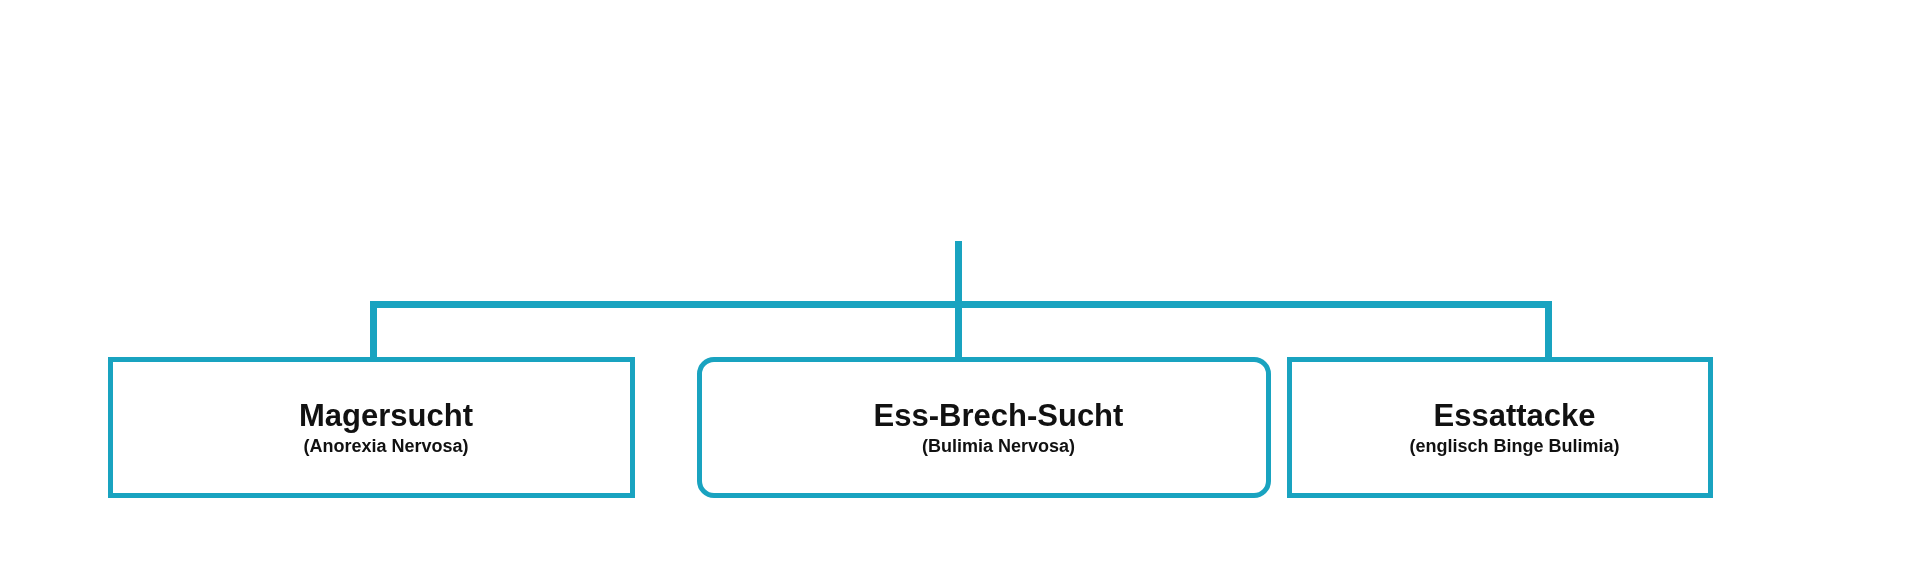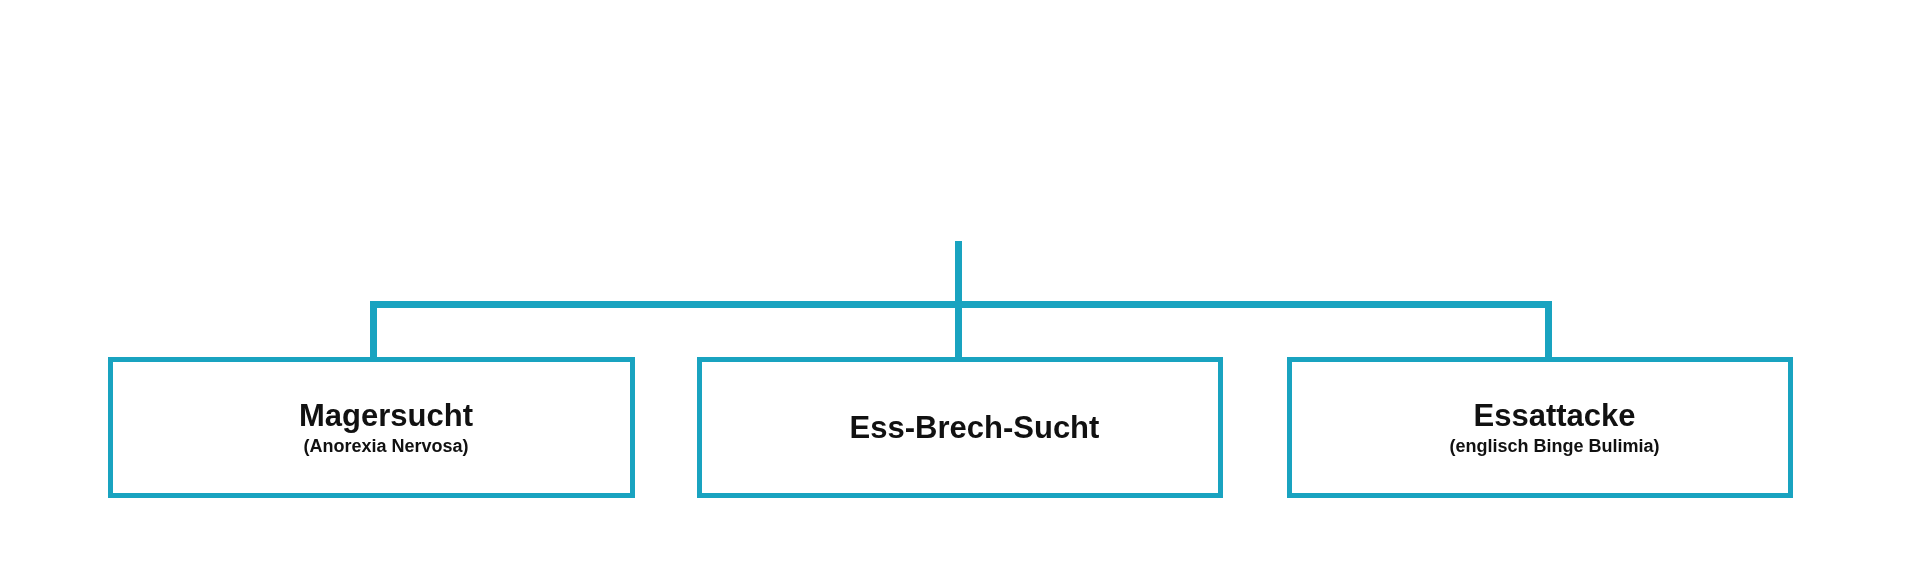--- a/index.html
+++ b/index.html
@@ -86,22 +86,22 @@
     background: #ffffff;
     border: 5px solid #19a3c0;
     box-sizing: border-box;
     display: flex;
     flex-direction: column;
     align-items: center;
     justify-content: center;
     padding-left: 29px;
   }
   .child-node.n0 { left: 108px; width: 527px; }
-  .child-node.n1 { left: 697px; width: 526px; }
-  .child-node.n2 { left: 1287px; width: 506px; }
+  .child-node.n1 { left: 697px; width: 574px; border-radius: 17px; }
+  .child-node.n2 { left: 1287px; width: 426px; }
 
   .child-title {
     color: #111111;
     font-size: 31px;
     font-weight: bold;
     line-height: 1.16;
     text-align: center;
     white-space: nowrap;
   }
   .child-subtitle {
@@ -126,20 +126,21 @@
   <div class="conn conn-drop-mid"></div>
   <div class="conn conn-drop-right"></div>
 
   <div class="child-node n0">
     <div class="child-title">Magersucht</div>
     <div class="child-subtitle">(Anorexia Nervosa)</div>
   </div>
 
   <div class="child-node n1">
     <div class="child-title">Ess-Brech-Sucht</div>
+    <div class="child-subtitle">(Bulimia Nervosa)</div>
   </div>
 
   <div class="child-node n2">
     <div class="child-title">Essattacke</div>
     <div class="child-subtitle">(englisch Binge Bulimia)</div>
   </div>
 
 </div>
 
 </body></html>

